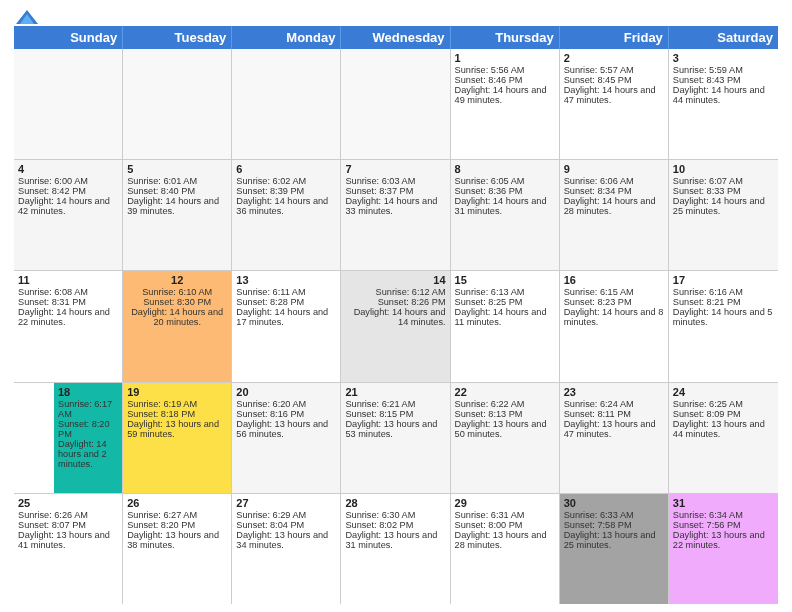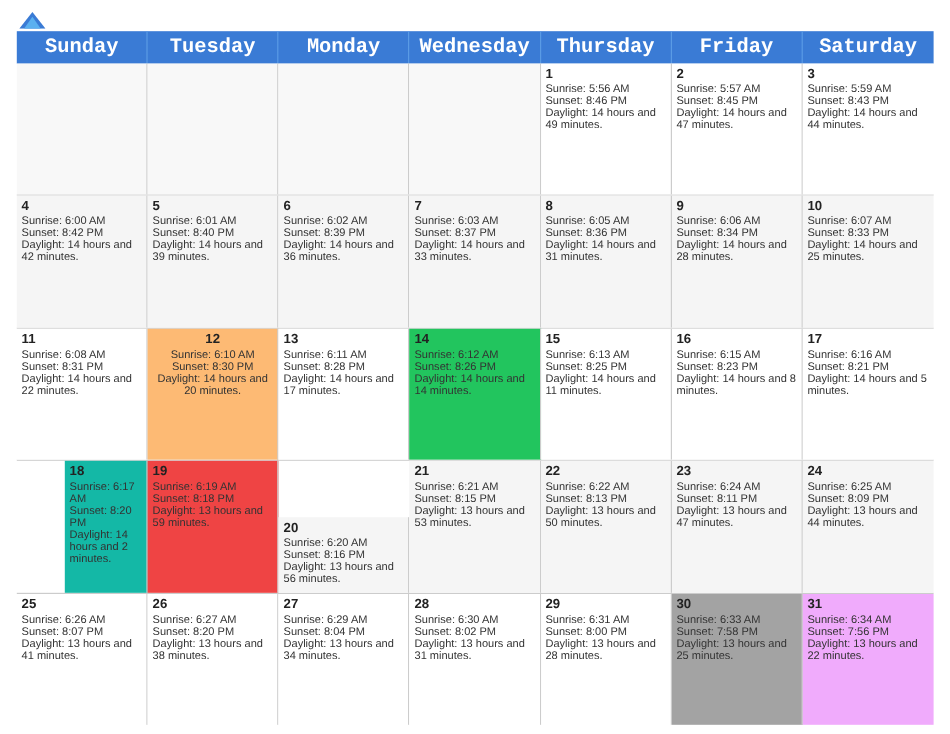--- a/index.html
+++ b/index.html
@@ -46,26 +46,25 @@
       display: flex;
       flex-direction: column;
     }
     .cal-header-row {
       display: grid;
       grid-template-columns: repeat(7, 1fr);
       background: #3a7bd5;
     }
     .cal-header-cell {
       color: #fff;
-      font-size: 17px;
+      font-size: 13px;
       font-weight: bold;
       padding: 4px 5px;
-      text-align: center;
+      text-align: right;
       border-right: 1px solid #5a9be5;
-      font-family: Liberation Mono, monospace;
     }
     .cal-header-cell:last-child { border-right: none; }
     .cal-body {
       flex: 1;
       display: flex;
       flex-direction: column;
     }
     .cal-row {
       flex: 1;
       display: grid;
@@ -143,29 +142,29 @@
           <div class="cal-cell shaded" style="background: rgb(245, 245, 245);"><span class="day-num">6</span><span>Sunrise: 6:02 AM</span><br><span>Sunset: 8:39 PM</span><br><span>Daylight: 14 hours and 36 minutes.</span></div>
           <div class="cal-cell shaded" style="background: rgb(245, 245, 245);"><span class="day-num">7</span><span>Sunrise: 6:03 AM</span><br><span>Sunset: 8:37 PM</span><br><span>Daylight: 14 hours and 33 minutes.</span></div>
           <div class="cal-cell shaded" style="background: rgb(245, 245, 245);"><span class="day-num">8</span><span>Sunrise: 6:05 AM</span><br><span>Sunset: 8:36 PM</span><br><span>Daylight: 14 hours and 31 minutes.</span></div>
           <div class="cal-cell shaded" style="background: rgb(245, 245, 245);"><span class="day-num">9</span><span>Sunrise: 6:06 AM</span><br><span>Sunset: 8:34 PM</span><br><span>Daylight: 14 hours and 28 minutes.</span></div>
           <div class="cal-cell shaded" style="background: rgb(245, 245, 245);"><span class="day-num">10</span><span>Sunrise: 6:07 AM</span><br><span>Sunset: 8:33 PM</span><br><span>Daylight: 14 hours and 25 minutes.</span></div>
         </div>
         <div class="cal-row">
           <div class="cal-cell" style="background: rgb(255, 255, 255);"><span class="day-num">11</span><span>Sunrise: 6:08 AM</span><br><span>Sunset: 8:31 PM</span><br><span>Daylight: 14 hours and 22 minutes.</span></div>
           <div class="cal-cell" style="background: #fdba74; text-align: center;"><span class="day-num">12</span><span>Sunrise: 6:10 AM</span><br><span>Sunset: 8:30 PM</span><br><span>Daylight: 14 hours and 20 minutes.</span></div>
           <div class="cal-cell" style="background: rgb(255, 255, 255);"><span class="day-num">13</span><span>Sunrise: 6:11 AM</span><br><span>Sunset: 8:28 PM</span><br><span>Daylight: 14 hours and 17 minutes.</span></div>
-          <div class="cal-cell" style="background: #22c55e;"><span class="day-num">14</span><span>Sunrise: 6:12 AM</span><br><span>Sunset: 8:26 PM</span><br><span>Daylight: 14 hours and 14 minutes.</span></div>
+          <div class="cal-cell" style="background: #e5e5e5; text-align: right;"><span class="day-num">14</span><span>Sunrise: 6:12 AM</span><br><span>Sunset: 8:26 PM</span><br><span>Daylight: 14 hours and 14 minutes.</span></div>
           <div class="cal-cell" style="background: rgb(255, 255, 255);"><span class="day-num">15</span><span>Sunrise: 6:13 AM</span><br><span>Sunset: 8:25 PM</span><br><span>Daylight: 14 hours and 11 minutes.</span></div>
           <div class="cal-cell" style="background: rgb(255, 255, 255);"><span class="day-num">16</span><span>Sunrise: 6:15 AM</span><br><span>Sunset: 8:23 PM</span><br><span>Daylight: 14 hours and 8 minutes.</span></div>
           <div class="cal-cell" style="background: rgb(255, 255, 255);"><span class="day-num">17</span><span>Sunrise: 6:16 AM</span><br><span>Sunset: 8:21 PM</span><br><span>Daylight: 14 hours and 5 minutes.</span></div>
         </div>
         <div class="cal-row">
           <div class="cal-cell shaded" style="background: #14b8a6; margin-left: 40px;"><span class="day-num">18</span><span>Sunrise: 6:17 AM</span><br><span>Sunset: 8:20 PM</span><br><span>Daylight: 14 hours and 2 minutes.</span></div>
-          <div class="cal-cell shaded" style="background: #ef4444;"><span class="day-num">19</span><span>Sunrise: 6:19 AM</span><br><span>Sunset: 8:18 PM</span><br><span>Daylight: 13 hours and 59 minutes.</span></div>
-          <div class="cal-cell shaded" style="background: rgb(245, 245, 245); margin-top: 47px;"><span class="day-num">20</span><span>Sunrise: 6:20 AM</span><br><span>Sunset: 8:16 PM</span><br><span>Daylight: 13 hours and 56 minutes.</span></div>
+          <div class="cal-cell shaded" style="background: #fde047;"><span class="day-num">19</span><span>Sunrise: 6:19 AM</span><br><span>Sunset: 8:18 PM</span><br><span>Daylight: 13 hours and 59 minutes.</span></div>
+          <div class="cal-cell shaded" style="background: rgb(245, 245, 245);"><span class="day-num">20</span><span>Sunrise: 6:20 AM</span><br><span>Sunset: 8:16 PM</span><br><span>Daylight: 13 hours and 56 minutes.</span></div>
           <div class="cal-cell shaded" style="background: rgb(245, 245, 245);"><span class="day-num">21</span><span>Sunrise: 6:21 AM</span><br><span>Sunset: 8:15 PM</span><br><span>Daylight: 13 hours and 53 minutes.</span></div>
           <div class="cal-cell shaded" style="background: rgb(245, 245, 245);"><span class="day-num">22</span><span>Sunrise: 6:22 AM</span><br><span>Sunset: 8:13 PM</span><br><span>Daylight: 13 hours and 50 minutes.</span></div>
           <div class="cal-cell shaded" style="background: rgb(245, 245, 245);"><span class="day-num">23</span><span>Sunrise: 6:24 AM</span><br><span>Sunset: 8:11 PM</span><br><span>Daylight: 13 hours and 47 minutes.</span></div>
           <div class="cal-cell shaded" style="background: rgb(245, 245, 245);"><span class="day-num">24</span><span>Sunrise: 6:25 AM</span><br><span>Sunset: 8:09 PM</span><br><span>Daylight: 13 hours and 44 minutes.</span></div>
         </div>
         <div class="cal-row">
           <div class="cal-cell" style="background: rgb(255, 255, 255);"><span class="day-num">25</span><span>Sunrise: 6:26 AM</span><br><span>Sunset: 8:07 PM</span><br><span>Daylight: 13 hours and 41 minutes.</span></div>
           <div class="cal-cell" style="background: rgb(255, 255, 255);"><span class="day-num">26</span><span>Sunrise: 6:27 AM</span><br><span>Sunset: 8:20 PM</span><br><span>Daylight: 13 hours and 38 minutes.</span></div>
           <div class="cal-cell" style="background: rgb(255, 255, 255);"><span class="day-num">27</span><span>Sunrise: 6:29 AM</span><br><span>Sunset: 8:04 PM</span><br><span>Daylight: 13 hours and 34 minutes.</span></div>
           <div class="cal-cell" style="background: rgb(255, 255, 255);"><span class="day-num">28</span><span>Sunrise: 6:30 AM</span><br><span>Sunset: 8:02 PM</span><br><span>Daylight: 13 hours and 31 minutes.</span></div>

